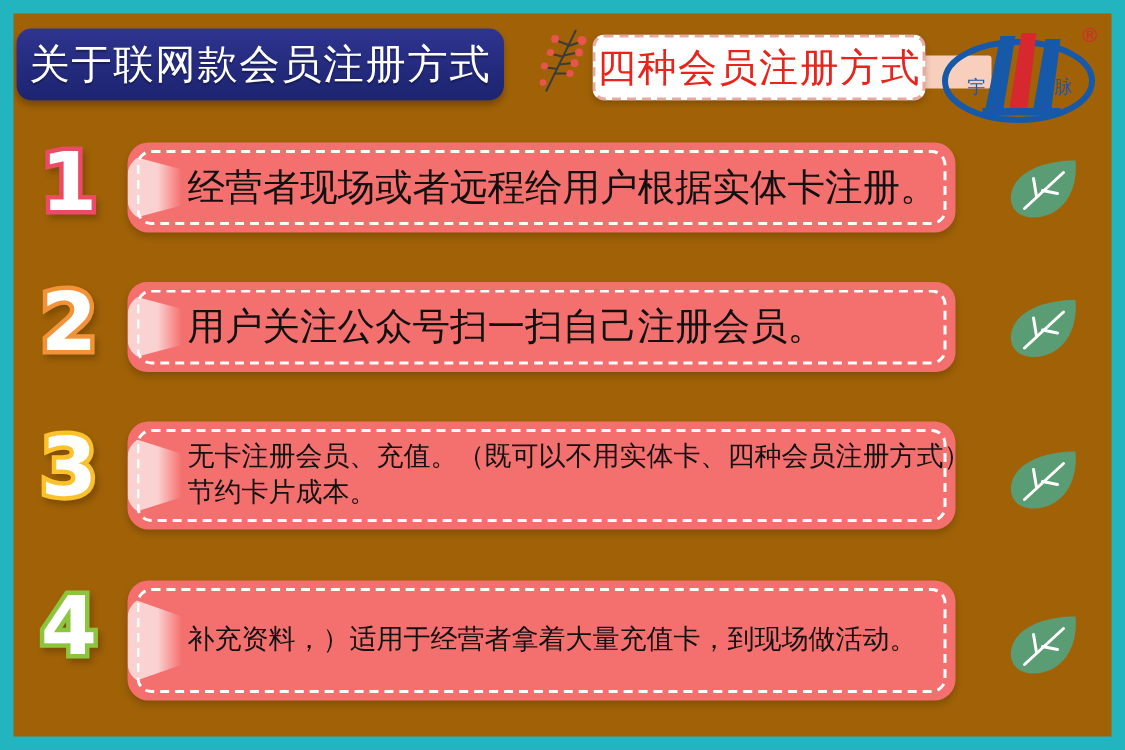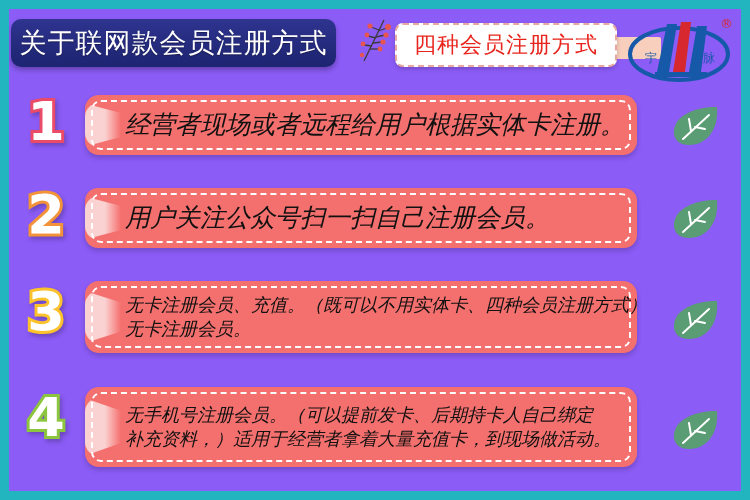--- a/index.html
+++ b/index.html
@@ -9,21 +9,21 @@
     background:#22b5bf;
     overflow:hidden;
   }
   .frame {
     position:absolute; left:0; top:0; width:750px; height:500px;
     background:#22b5bf;
   }
   .canvas {
     position:absolute;
     left:9px; top:9px; width:732px; height:482px;
-    background:#8b5cf6;
+    background:#a16207;
     overflow:hidden;
   }
 
   
   .header { position:absolute; left:0; top:0; width:732px; height:80px; }
 
   .title-badge {
     position:absolute; left:2px; top:10px;
     width:325px; height:48px;
     border-radius:10px;
@@ -46,21 +46,21 @@
     position:absolute; left:386px; top:14px;
     width:222px; height:44px;
     background:#ffffff;
     border:2px dashed #e8a9a0;
     border-radius:8px;
     box-shadow:0 2px 4px rgba(0,0,0,.18);
     display:flex; align-items:center; justify-content:center;
     z-index:3;
   }
   .sub-badge span {
-    color:#e8241c; font-size:22px; letter-spacing:1px;
+    color:#e8241c; font-size:26px; letter-spacing:1px;
     font-family:"DejaVu Serif","Liberation Serif",serif;
     white-space:nowrap;
   }
   .brush {
     position:absolute; left:570px; top:28px;
     width:82px; height:22px;
     background:#f8cfbc;
     border-radius:2px;
     z-index:2;
   }
@@ -83,21 +83,20 @@
   .num.n1 { -webkit-text-stroke:6px #ec4b67; paint-order:stroke fill; }
   .num.n2 { -webkit-text-stroke:6px #f29339; paint-order:stroke fill; }
   .num.n3 { -webkit-text-stroke:6px #fbc22c; paint-order:stroke fill; }
   .num.n4 { -webkit-text-stroke:6px #8cc63f; paint-order:stroke fill; }
 
   .box {
     position:absolute;
     background:#f4706e;
     border-radius:14px;
     box-shadow:0 3px 5px rgba(0,0,0,.18);
-    font-style:italic;
   }
   .box .dash {
     position:absolute; left:6px; top:5px; right:6px; bottom:5px;
     border:2px dashed #ffffff;
     border-radius:10px;
     pointer-events:none;
   }
   .box .tab {
     position:absolute; left:0px; top:14%;
     width:36px; height:72%;
@@ -210,40 +209,39 @@
       </svg>
     </div>
 
     <div class="row" style="top:272px;">
       <div class="num n3">3</div>
       <div class="box small" style="left:76px; top:0px; width:552px; height:72px;">
         <div class="tab"></div>
         <div class="dash"></div>
         <div class="txt">
           <div class="line">无卡注册会员、充值。（既可以不用实体卡、四种会员注册方式）</div>
-          <div class="line"> 无卡注册会员。</div>
+          <div class="line"> 节约卡片成本。</div>
         </div>
       </div>
       <svg class="leaf" style="left:660px; top:12px;" viewBox="0 0 54 54">
         <path d="M48 8 C50 30 38 46 20 46 C10 46 4 40 5 31 C7 16 26 8 48 8 Z" fill="#5a9c74"></path>
         <g stroke="#ffffff" stroke-width="2" fill="none" stroke-linecap="round">
           <path d="M14 40 L40 16"></path>
             <path d="M22 32 L20 20"></path>
             <path d="M26 28 L36 30"></path>
         </g>
       </svg>
     </div>
 
     <div class="row" style="top:378px;">
       <div class="num n4">4</div>
       <div class="box small" style="left:76px; top:0px; width:552px; height:80px;">
         <div class="tab"></div>
         <div class="dash"></div>
         <div class="txt">
-          <div class="line">无手机号注册会员。（可以提前发卡、后期持卡人自己绑定</div>
           <div class="line">补充资料，）适用于经营者拿着大量充值卡，到现场做活动。</div>
         </div>
       </div>
       <svg class="leaf" style="left:660px; top:16px;" viewBox="0 0 54 54">
         <path d="M48 8 C50 30 38 46 20 46 C10 46 4 40 5 31 C7 16 26 8 48 8 Z" fill="#5a9c74"></path>
         <g stroke="#ffffff" stroke-width="2" fill="none" stroke-linecap="round">
           <path d="M14 40 L40 16"></path>
             <path d="M22 32 L20 20"></path>
             <path d="M26 28 L36 30"></path>
         </g>

